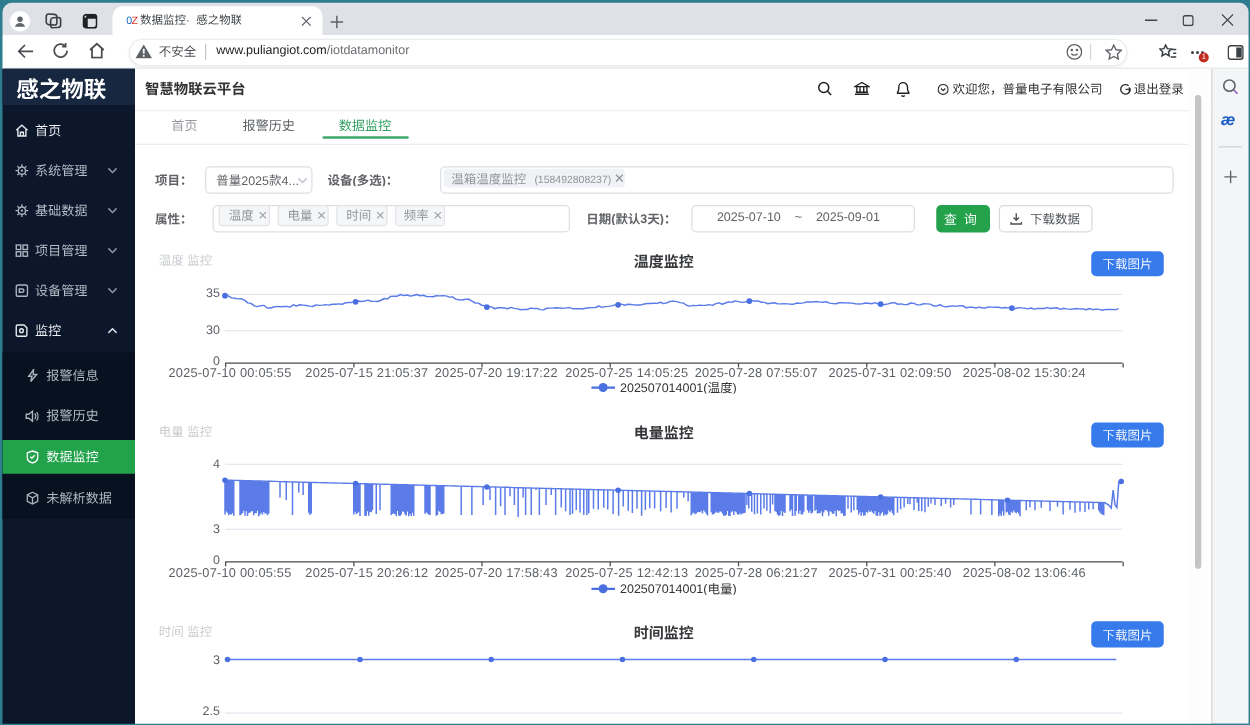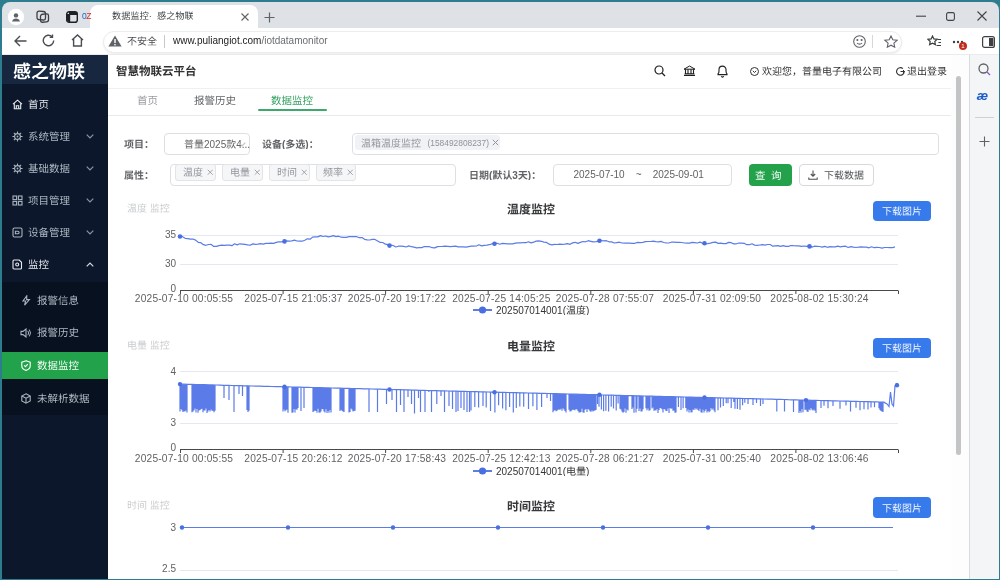--- a/index.html
+++ b/index.html
@@ -300,21 +300,21 @@
 <svg class="a" width="14" height="13" viewBox="0 0 14 13" style="left:36px;top:10px" fill="none" stroke="#3c4043" stroke-width="1.3">
 <rect x="1" y="1" width="8.5" height="8.5" rx="2" transform="skewY(4)"></rect>
 <rect x="4.5" y="3.2" width="8" height="8" rx="2" transform="skewY(-4) translate(0,1.5)"></rect>
     </svg>
 <svg class="a" width="12" height="12" viewBox="0 0 12 12" style="left:65.5px;top:10.5px">
 <rect x="0.7" y="0.7" width="10.6" height="10.6" rx="2.4" fill="none" stroke="#202124" stroke-width="1.4"></rect>
 <path d="M3 1h6.5a2 2 0 0 1 2 2v1H3z" fill="#202124"></path>
 <path d="M1 3h3.2v8H3a2 2 0 0 1-2-2z" fill="#202124"></path>
     </svg>
 <div class="a" style="left:90px;top:5px;width:168px;height:23px;background:#fff;border-radius:8px 8px 0 0"></div>
-<div class="a" style="left:82px;top:11.5px;width:16px;height:9px;font-weight:normal;font-size:8.5px;line-height:9px;letter-spacing:-0.5px"><span style="color:#1a66c2">0</span><span style="color:#d93025">Z</span></div>
+<div class="a" style="left:101px;top:11.5px;width:16px;height:9px;font-weight:normal;font-size:8.5px;line-height:9px;letter-spacing:-0.5px"><span style="color:#1a66c2">0</span><span style="color:#d93025">Z</span></div>
 <div class="a" style="left:111.5px;top:11.2px">
       <svg class="t " width="81.8" height="9.2" viewBox="0 0 8889 1000" fill="#3c4043">
         <use href="#g6570" x="0" y="0" width="1000" height="1000"></use>
         <use href="#g636e" x="1000" y="0" width="1000" height="1000"></use>
         <use href="#g76d1" x="2000" y="0" width="1000" height="1000"></use>
         <use href="#g63a7" x="3000" y="0" width="1000" height="1000"></use>
         <text x="4000" y="880" font-size="1000"> · </text>
         <use href="#g611f" x="4889" y="0" width="1000" height="1000"></use>
         <use href="#g4e4b" x="5889" y="0" width="1000" height="1000"></use>
         <use href="#g7269" x="6889" y="0" width="1000" height="1000"></use>
@@ -615,21 +615,21 @@
 <div class="a" style="left:258px;top:109px;width:69px;height:2px;background:#3ea86d;border-radius:1px"></div>
 <div class="a" style="left:107.5px;top:114.5px;width:843px;height:1px;background:#e7eaee"></div>
 <div class="a" style="left:124.0px;top:139.0px">
       <svg class="t " width="30.0" height="10.0" viewBox="0 0 3000 1000" fill="#606266">
         <use href="#g9879b" x="0" y="0" width="1000" height="1000"></use>
         <use href="#g76eeb" x="1000" y="0" width="1000" height="1000"></use>
         <use href="#gff1ab" x="2000" y="0" width="1000" height="1000"></use>
       </svg>
     </div>
 <div class="a" style="left:163.5px;top:133px;width:86px;height:21.5px;border:1px solid #dcdfe6;border-radius:4px;background:#fff"></div>
-<div class="a" style="left:184px;top:139.0px">
+<div class="a" style="left:173px;top:139.0px">
       <svg class="t " width="66.1" height="10.0" viewBox="0 0 6614 1000" fill="#606266">
         <use href="#g666e" x="0" y="0" width="1000" height="1000"></use>
         <use href="#g91cf" x="1000" y="0" width="1000" height="1000"></use>
         <text x="2000" y="880" font-size="1000">2025</text>
         <use href="#g6b3e" x="4225" y="0" width="1000" height="1000"></use>
         <text x="5225" y="880" font-size="1000">4...</text>
       </svg>
     </div>
 <svg class="a" width="8" height="5" viewBox="0 0 8 5" style="left:237.5px;top:141.5px" fill="none" stroke="#c0c4cc" stroke-width="1.2">
       <path d="M0.7 0.7L4 4l3.3-3.3"></path>

